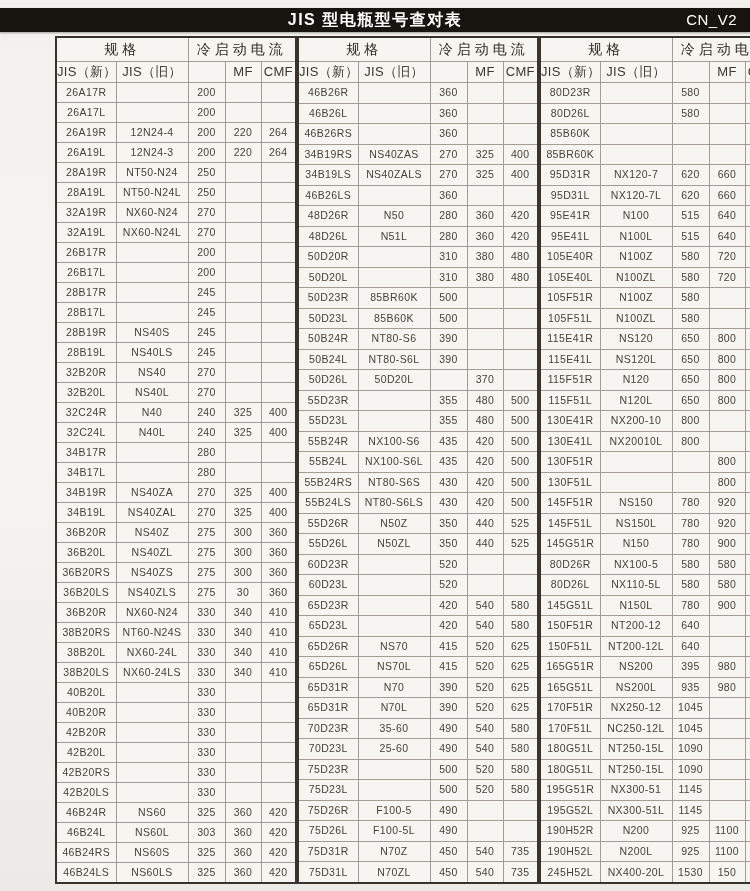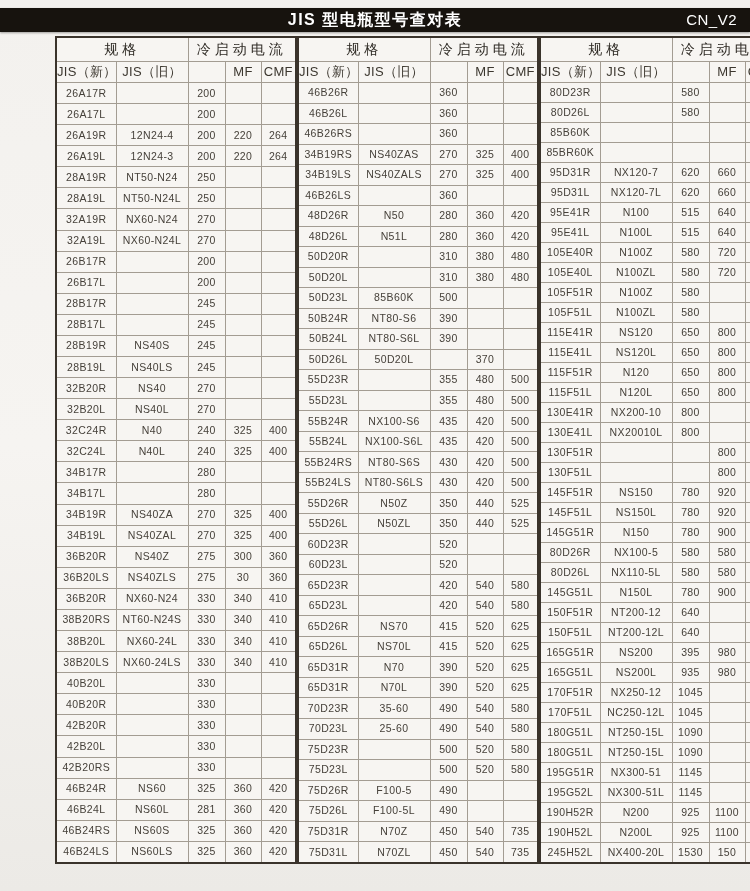--- a/index.html
+++ b/index.html
@@ -245,20 +245,34 @@
           <td>400</td>
         </tr>
         <tr>
           <td>36B20R</td>
           <td>NS40Z</td>
           <td>275</td>
           <td>300</td>
           <td>360</td>
         </tr>
         <tr>
+          <td>36B20L</td>
+          <td>NS40ZL</td>
+          <td>275</td>
+          <td>300</td>
+          <td>360</td>
+        </tr>
+        <tr>
+          <td>36B20RS</td>
+          <td>NS40ZS</td>
+          <td>275</td>
+          <td>300</td>
+          <td>360</td>
+        </tr>
+        <tr>
           <td>36B20LS</td>
           <td>NS40ZLS</td>
           <td>275</td>
           <td>30</td>
           <td>360</td>
         </tr>
         <tr>
           <td>36B20R</td>
           <td>NX60-N24</td>
           <td>330</td>
@@ -315,30 +329,37 @@
           <td></td>
         </tr>
         <tr>
           <td>42B20RS</td>
           <td></td>
           <td>330</td>
           <td></td>
           <td></td>
         </tr>
         <tr>
+          <td>42B20LS</td>
+          <td></td>
+          <td>330</td>
+          <td></td>
+          <td></td>
+        </tr>
+        <tr>
           <td>46B24R</td>
           <td>NS60</td>
           <td>325</td>
           <td>360</td>
           <td>420</td>
         </tr>
         <tr>
           <td>46B24L</td>
           <td>NS60L</td>
-          <td>281</td>
+          <td>303</td>
           <td>360</td>
           <td>420</td>
         </tr>
         <tr>
           <td>46B24RS</td>
           <td>NS60S</td>
           <td>325</td>
           <td>360</td>
           <td>420</td>
         </tr>
@@ -437,20 +458,27 @@
           <td>480</td>
         </tr>
         <tr>
           <td>50D20L</td>
           <td></td>
           <td>310</td>
           <td>380</td>
           <td>480</td>
         </tr>
         <tr>
+          <td>50D23R</td>
+          <td>85BR60K</td>
+          <td>500</td>
+          <td></td>
+          <td></td>
+        </tr>
+        <tr>
           <td>50D23L</td>
           <td>85B60K</td>
           <td>500</td>
           <td></td>
           <td></td>
         </tr>
         <tr>
           <td>50B24R</td>
           <td>NT80-S6</td>
           <td>390</td>

